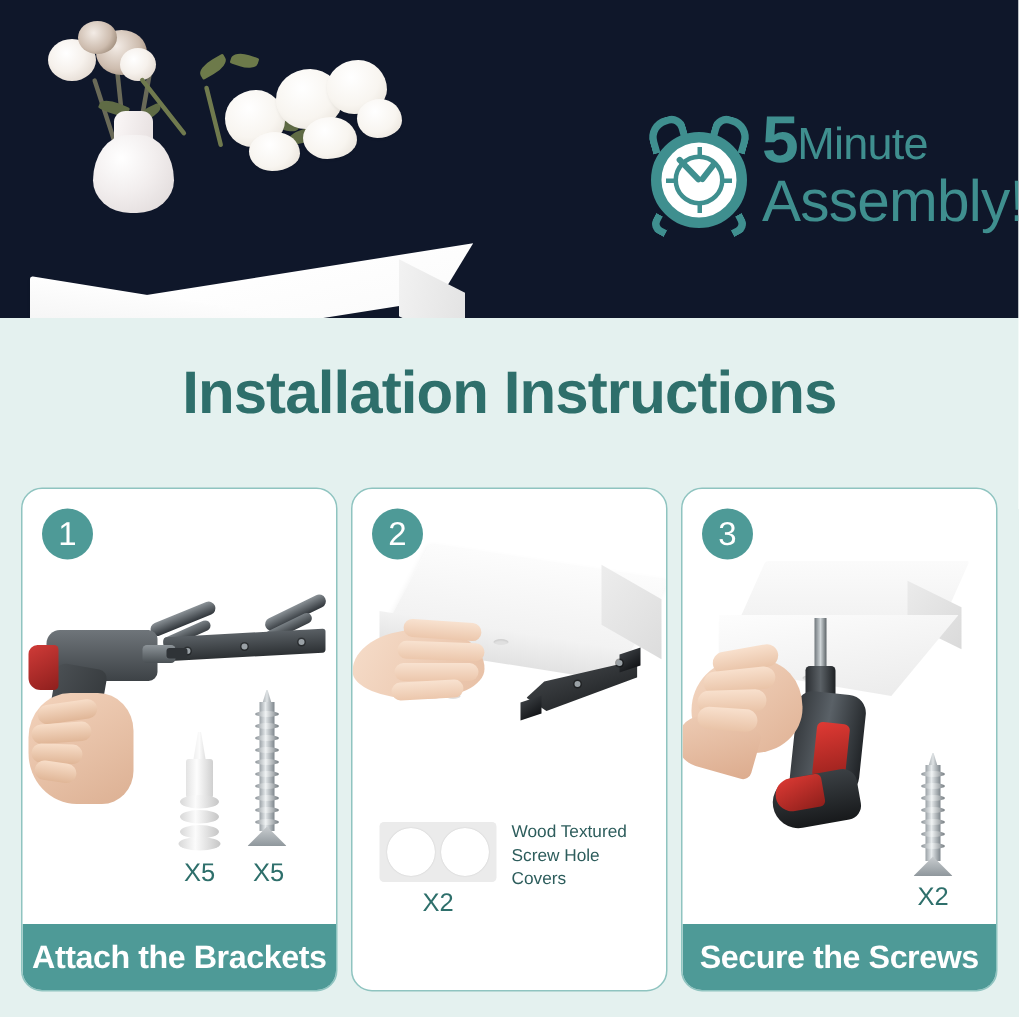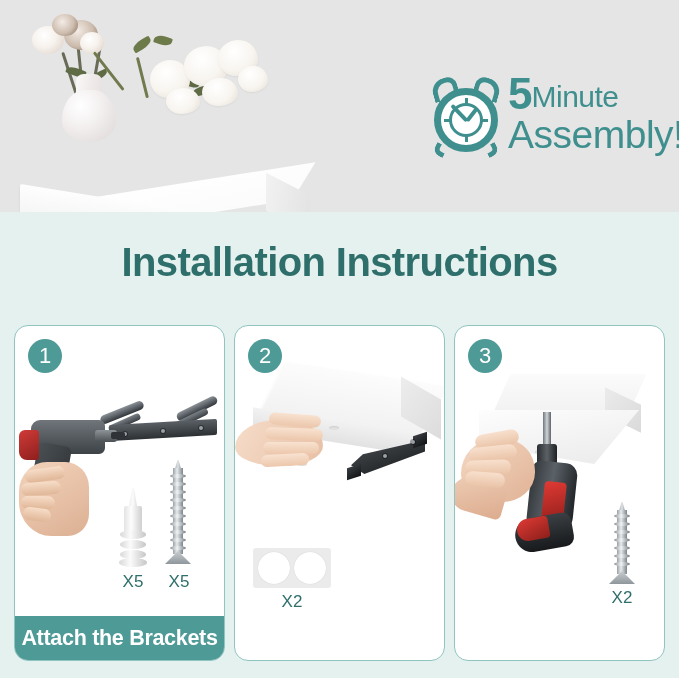--- a/index.html
+++ b/index.html
@@ -13,21 +13,21 @@
     font-family: "Liberation Sans", sans-serif;
     overflow: hidden;
     position: relative;
   }
 
   
   .hero {
     position: absolute;
     left: 0; top: 0;
     width: 679px; height: 212px;
-    background: #e5e5e5;
+    background: #0f172a;
     overflow: hidden;
   }
 
   
   .shelf-scene {
     position: absolute;
     left: 6px; top: 12px;
     width: 300px; height: 190px;
   }
   .shelf-body {
@@ -666,20 +666,23 @@
           <div class="h2-finger" style="left:34px;top:2px;width:52px;transform:rotate(4deg);"></div>
           <div class="h2-finger" style="left:30px;top:16px;width:58px;transform:rotate(2deg);"></div>
           <div class="h2-finger" style="left:28px;top:30px;width:56px;transform:rotate(0deg);"></div>
           <div class="h2-finger" style="left:26px;top:42px;width:48px;transform:rotate(-3deg);"></div>
         </div>
 
         <div class="covers-box" style="left:18px;top:222px;">
           <div class="cover-dot" style="left:5px;"></div>
           <div class="cover-dot" style="left:41px;"></div>
         </div>
+        <div class="covers-label" style="left:106px;top:222px;width:100px;">Wood Textured
+Screw Hole
+Covers</div>
         <div class="qty" style="left:18px;top:266px;width:78px;">X2</div>
       </div>
 
     </div>
 
     <div class="card">
       <div class="badge">3</div>
 
       <div class="card-art">
         <div class="shelf3">
@@ -715,16 +718,17 @@
           <div class="thread" style="top:28px;"></div>
           <div class="thread" style="top:36px;"></div>
           <div class="thread" style="top:44px;"></div>
           <div class="thread" style="top:52px;"></div>
           <div class="thread" style="top:60px;"></div>
           <div class="screw-head"></div>
         </div>
         <div class="qty" style="left:146px;top:262px;width:42px;">X2</div>
       </div>
 
+      <div class="card-footer">Secure the Screws</div>
     </div>
 
   </div>
 </div>
 
 </body></html>

